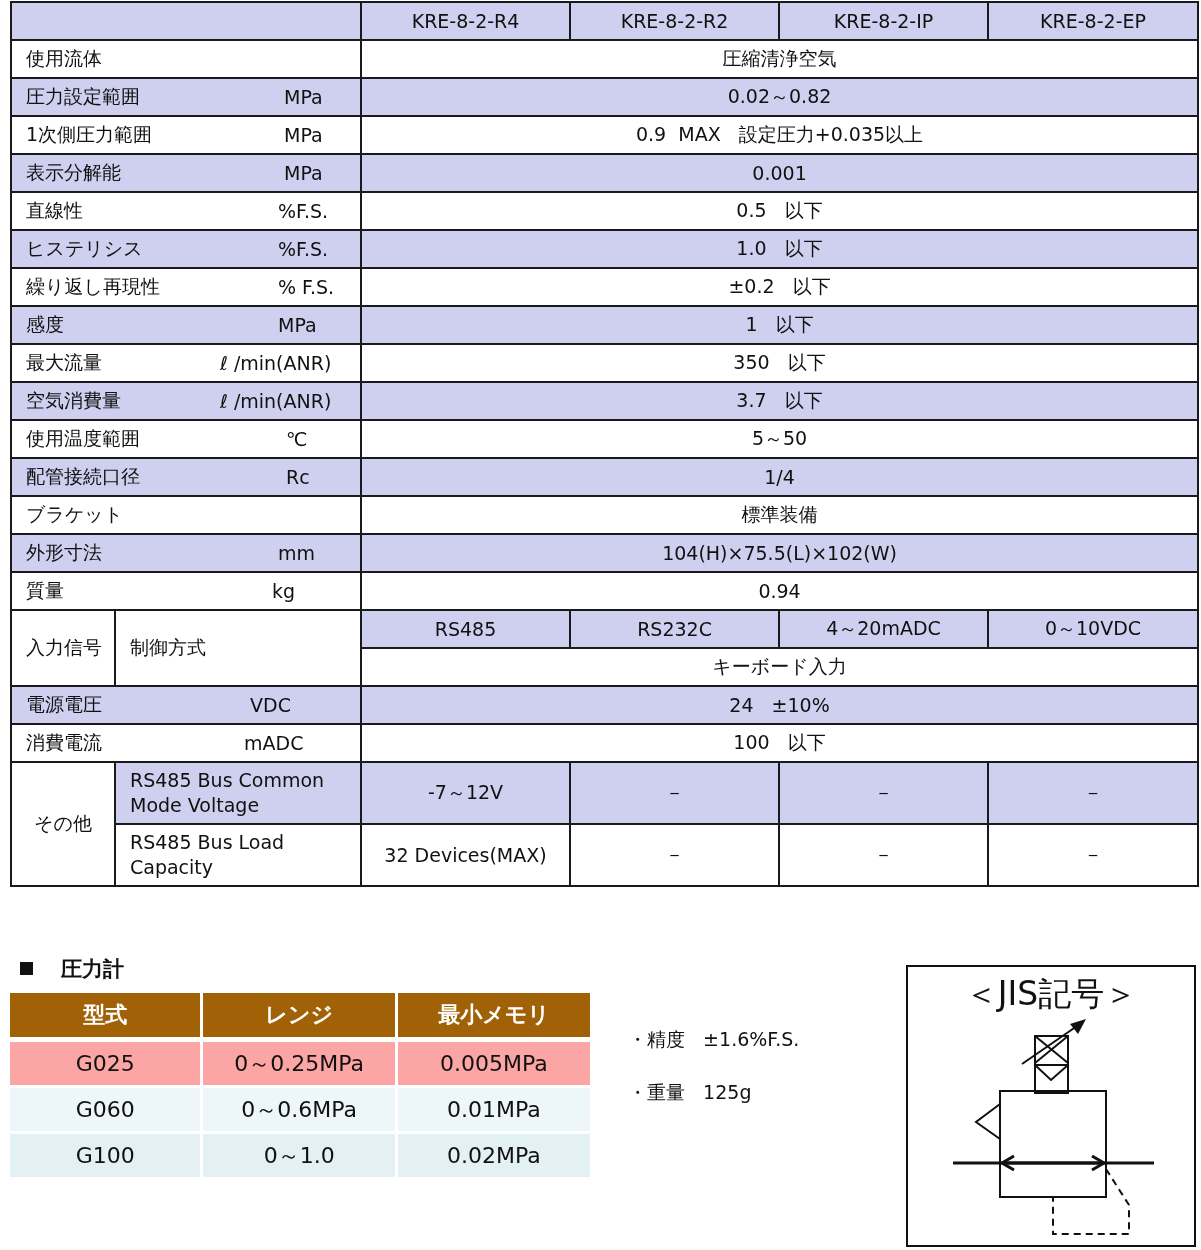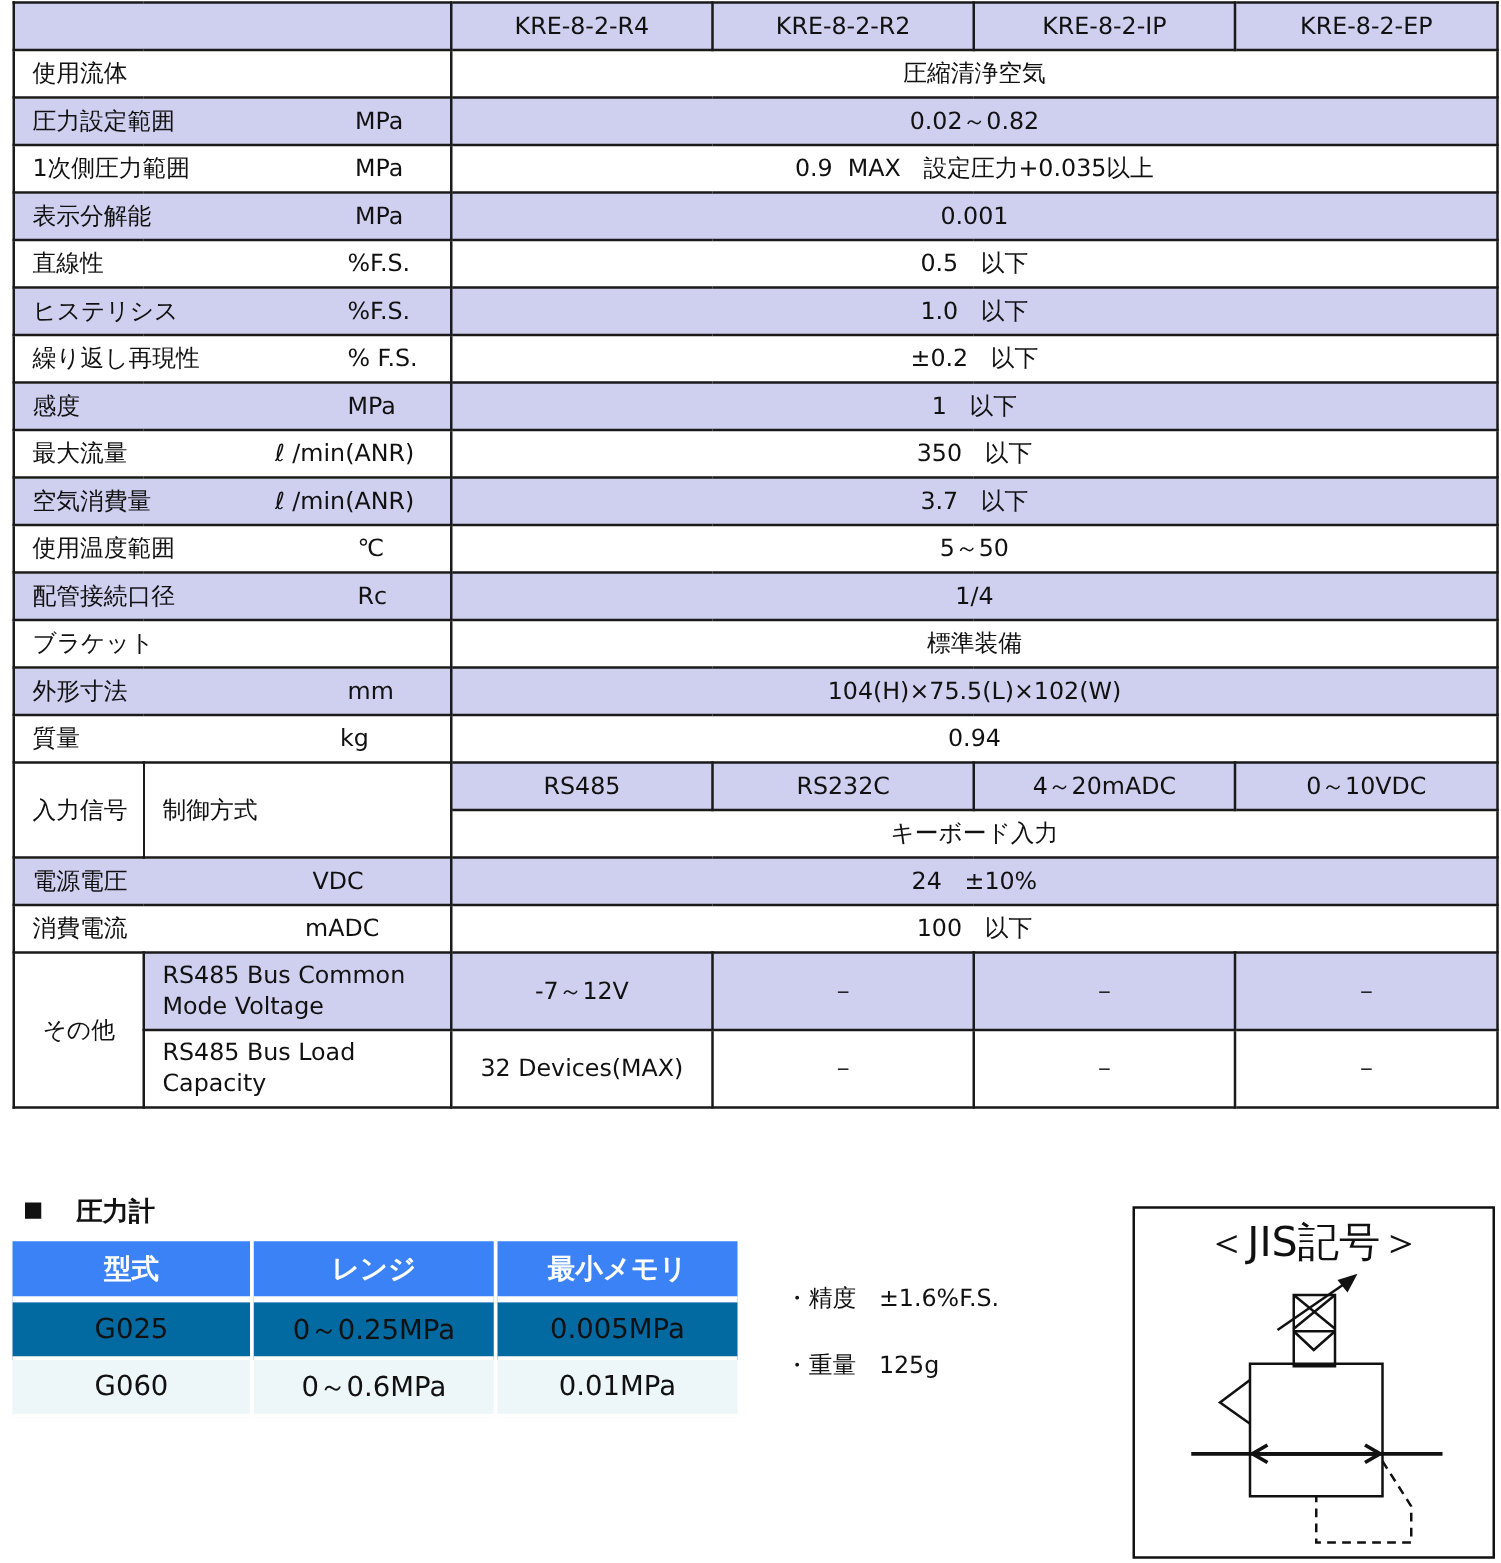--- a/index.html
+++ b/index.html
@@ -11,23 +11,23 @@
   .center { text-align:center; }
   .lbl { position:relative; padding-left:14px !important; }
   .lbl .name { display:inline-block; }
   .unitbox { display:inline-block; position:absolute; top:50%; transform:translateY(-50%);text-align:right; }
   .two-line { line-height:25px; padding-left:14px !important; text-align:left; }
   .h64 { height:60px !important;margin-top:16px; }
 
   .gauge-title { position:absolute; left:20px; top:955px; font-size:21px; font-weight:bold; }
   .gauge-title .sq { display:inline-block; width:13px; height:13px; background:#111; margin-right:28px; vertical-align:middle; position:relative; top:-2px; }
   table.gauge { position:absolute; left:10px; top:993px; width:586px; border-collapse:separate; border-spacing:3px 0; margin-left:-3px; font-size:22px; }
-  table.gauge th { background:#3b82f6; color:#ffffff; font-weight:bold; height:42px; text-align:center; border-bottom:5px solid #fff; }
+  table.gauge th { background:#a16207; color:#ffffff; font-weight:bold; height:42px; text-align:center; border-bottom:5px solid #fff; }
   table.gauge td { height:41px; text-align:center; border-bottom:3px solid #fff; }
-  table.gauge tr.r1 td { background:#0369a1;text-align:center; }
+  table.gauge tr.r1 td { background:#fca5a5;text-align:center; }
   table.gauge tr.r2 td { background:#edf6f8; }
   table.gauge tr.r3 td { background:#e4f1f4; }
 
   .notes { position:absolute; left:628px; top:1005px; font-size:19px; line-height:37px; }
   .notes div { white-space:pre;margin-top:16px; }
 
   .jis { position:absolute; left:906px; top:965px; width:290px; height:282px; border:2px solid #111; box-sizing:border-box;padding-left:28px; }
   .jis-title { position:absolute; left:0; right:0; top:5px; text-align:center; font-size:33px; }
   .jis svg { position:absolute; left:0; top:0; }
 </style>
@@ -173,20 +173,25 @@
   <tr class="r1">
     <td>G025</td>
     <td>0～0.25MPa</td>
     <td>0.005MPa</td>
   </tr>
   <tr class="r2">
     <td>G060</td>
     <td>0～0.6MPa</td>
     <td>0.01MPa</td>
   </tr>
+  <tr class="r3">
+    <td>G100</td>
+    <td>0～1.0</td>
+    <td>0.02MPa</td>
+  </tr>
 </tbody>
   </table>
 
 <div class="notes">
   <div>・精度   ±1.6%F.S.</div>
   <div>・重量   125g</div>
 </div>
 
 <div class="jis">
   <div class="jis-title">＜JIS記号＞</div>

